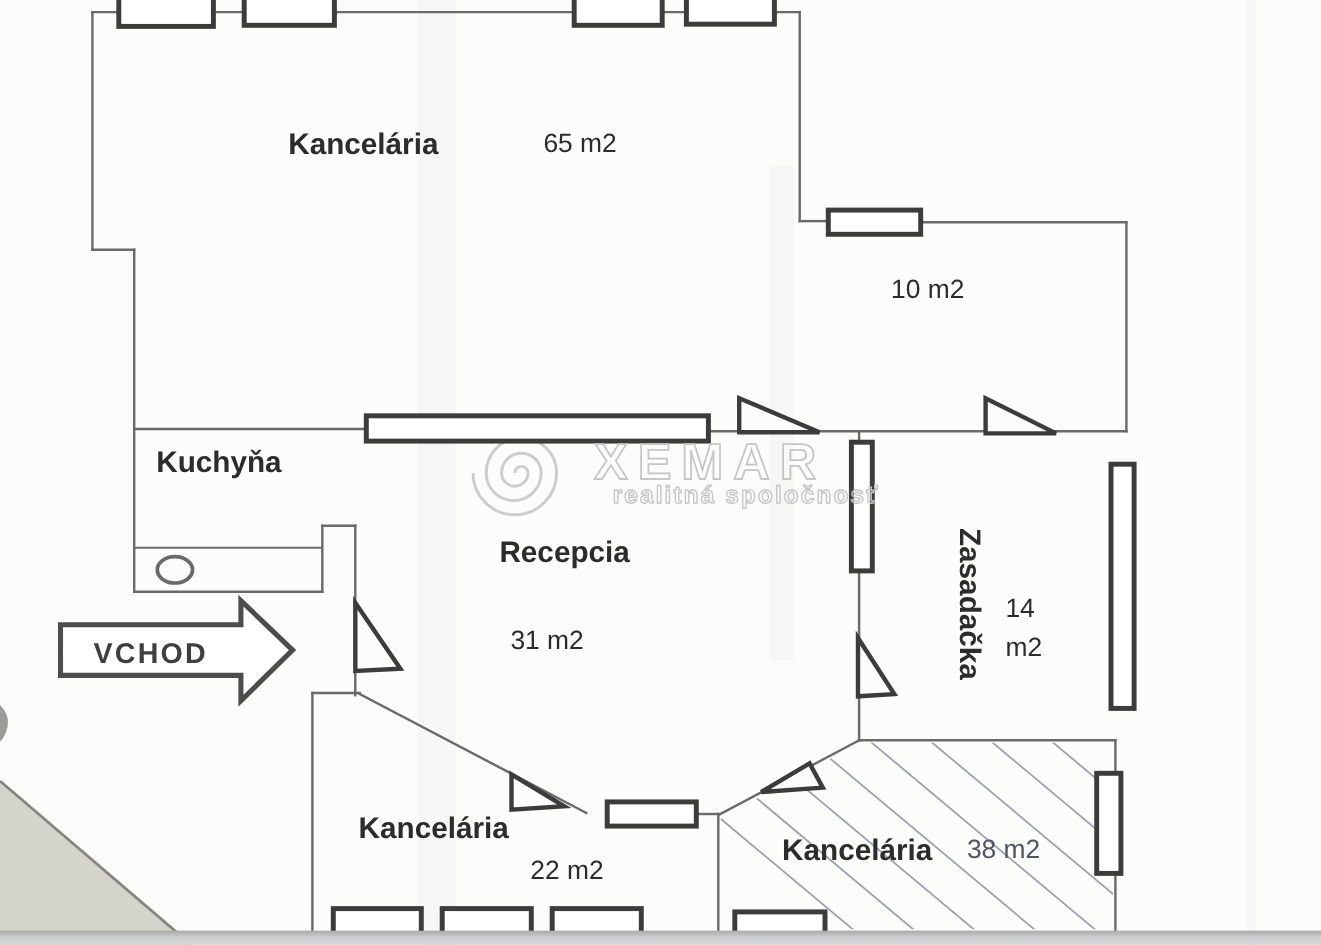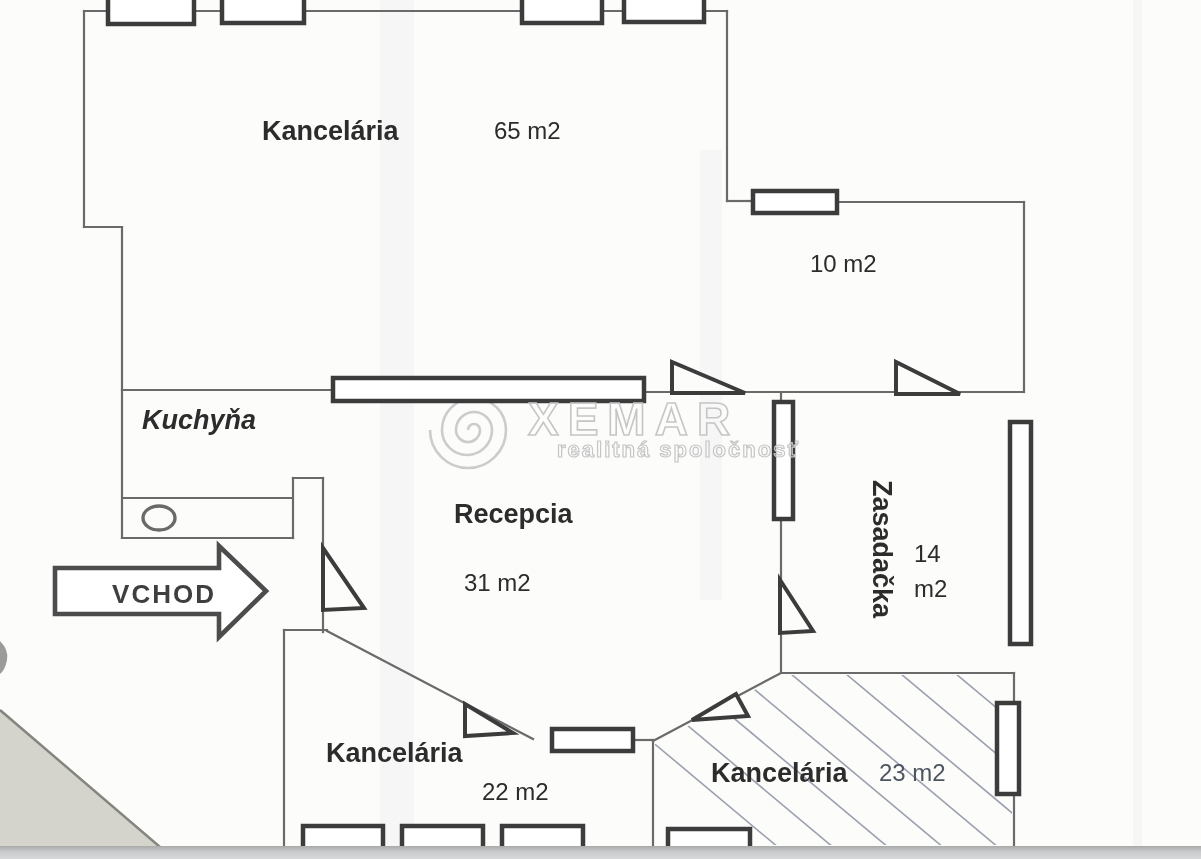--- a/index.html
+++ b/index.html
@@ -128,36 +128,36 @@
     <polygon class="arrow" points="55,568 219,568 219,546 266,591 219,637 219,614 55,614"></polygon>
 
     <g>
       <polygon points="0,710 174,859 0,859" fill="#d4d3cc"></polygon>
       <line x1="0" y1="710" x2="174" y2="859" stroke="#85857f" stroke-width="2.5"></line>
       <path d="M0,641 Q9,650 7,660 Q5,670 0,674 Z" fill="#9b9b97"></path>
       <rect x="0" y="846" width="1201" height="13" fill="url(#bandGrad)"></rect>
     </g>
   </svg>
 
-  <div class="wm wm-brand" style="left:528px;top:392px;">XEMAR</div>
+  <div class="wm wm-brand" style="left:540px;top:392px;">XEMAR</div>
   <div class="wm wm-tag" style="left:557px;top:437px;">realitná spoločnosť</div>
 
   <div class="lbl room-name" style="left:262px;top:116px;">Kancelária</div>
   <div class="lbl room-area" style="left:494px;top:117px;">65 m2</div>
 
   <div class="lbl room-area" style="left:810px;top:250px;text-align:center;">10 m2</div>
 
-  <div class="lbl room-name" style="left:142px;top:405px;font-style:italic;">Kuchyňa</div>
+  <div class="lbl room-name" style="left:142px;top:405px;">Kuchyňa</div>
 
-  <div class="lbl room-name" style="left:454px;top:499px;">Recepcia</div>
+  <div class="lbl room-name" style="left:454px;top:487px;">Recepcia</div>
   <div class="lbl room-area" style="left:464px;top:569px;">31 m2</div>
 
   <div class="lbl room-name meeting-name">Zasadačka</div>
   <div class="lbl room-area meeting-area" style="left:914px;top:537px;">14 m2</div>
 
   <div class="lbl room-name" style="left:326px;top:738px;">Kancelária</div>
   <div class="lbl room-area" style="left:482px;top:778px;">22 m2</div>
 
   <div class="lbl room-name" style="left:711px;top:758px;">Kancelária</div>
-  <div class="lbl room-area" style="left:879px;top:759px;color:#4e5560;">23 m2</div>
+  <div class="lbl room-area" style="left:879px;top:759px;color:#4e5560;">38 m2</div>
 
-  <div class="lbl vchod" style="left:57px;top:579px;width:160px;text-align:center;padding-left:27px;">VCHOD</div>
+  <div class="lbl vchod" style="left:57px;top:579px;width:160px;text-align:center;">VCHOD</div>
 </div>
 
 </body></html>

